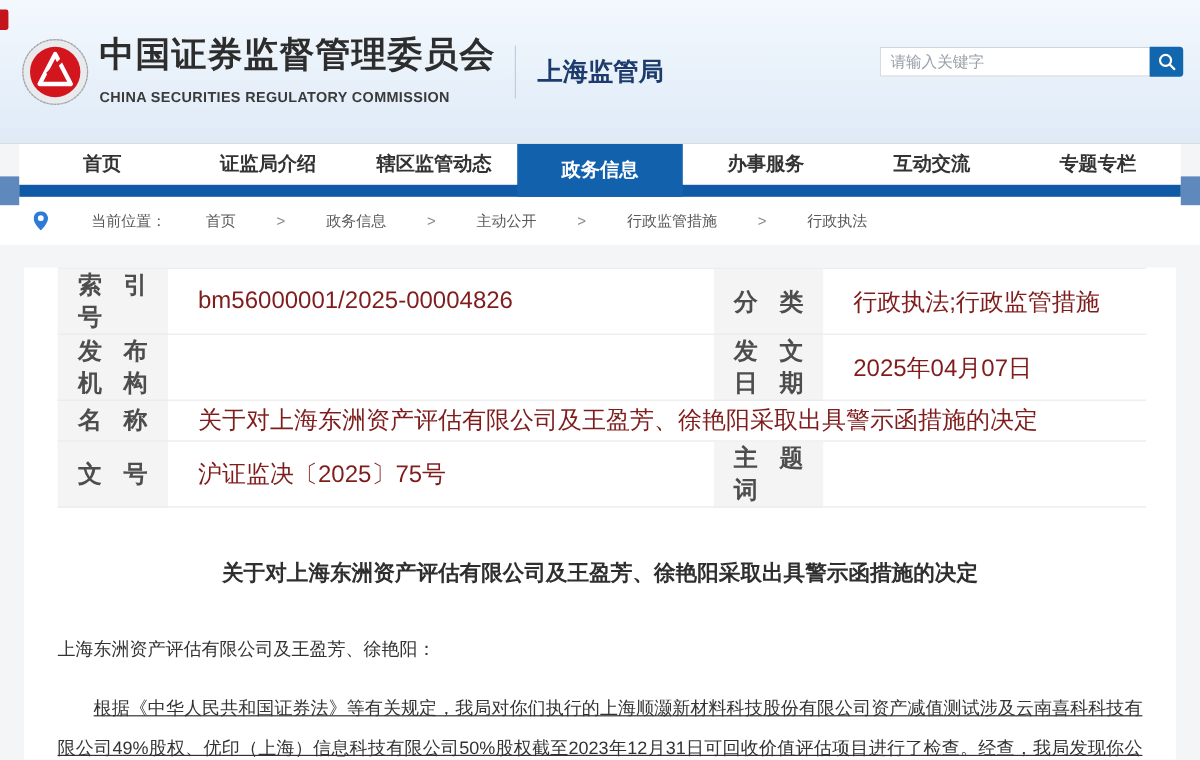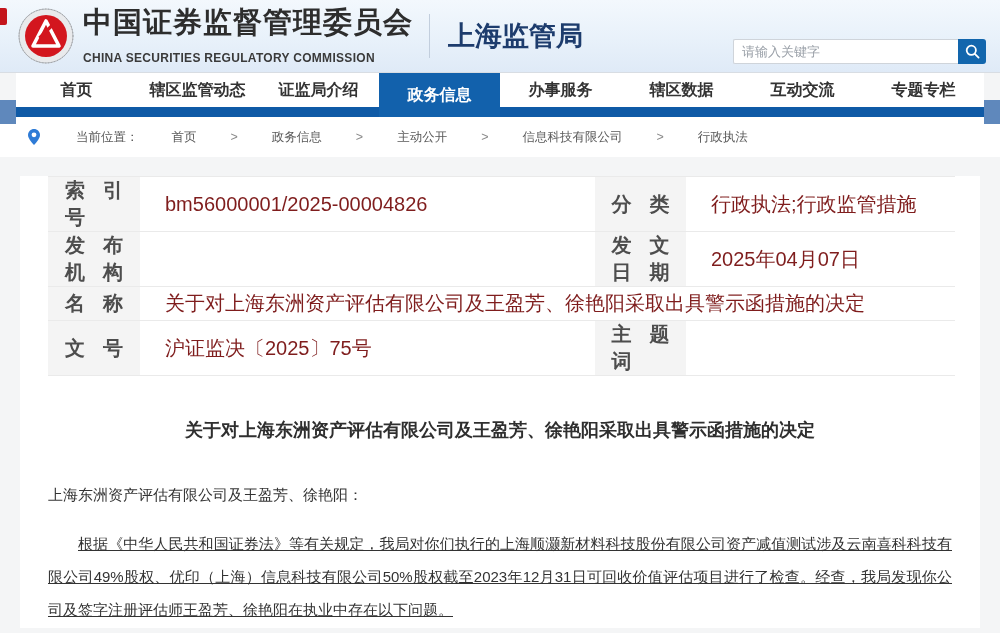--- a/index.html
+++ b/index.html
@@ -1,30 +1,30 @@
 <!DOCTYPE html>
 <html><head>
 <meta charset="utf-8">
 <style>
   * { margin:0; padding:0; box-sizing:border-box; }
   html,body { width:1000px; height:633px; overflow:hidden;
     font-family:"Liberation Sans","DejaVu Sans",sans-serif; background:#f4f5f6; }
 
   
-  .header { position:relative; height:73px;
+  .header { position:relative; height:120px;
     background:linear-gradient(180deg,#f3f8fd 0%,#e8f1fa 55%,#dfeaf7 100%);
     border-bottom:1px solid #d8dde3; display:flex; align-items:center; }
   .corner-ribbon { position:absolute; left:0; top:8px; width:7px; height:17px;
     background:#c4151c; border-radius:0 2px 2px 0; }
   .logo { margin-left:18px; width:56px; height:56px; flex:0 0 auto; }
   .org-block { margin-left:9px; }
   .org-cn { font-size:29px; font-weight:bold; color:#2d2d2d; letter-spacing:1px; line-height:1.1; }
   .org-en { font-size:12px; font-weight:bold; color:#3a3a3a; letter-spacing:0.3px; margin-top:12px; }
   .header-divider { width:1px; height:44px; background:#c2cedd; margin:0 18px 0 16px; }
-  .bureau-name { font-size:27px; font-weight:bold; color:#1d3c6d; }
+  .bureau-name { font-size:21px; font-weight:bold; color:#1d3c6d; }
   .search-box { position:absolute; right:14px; top:39px; display:flex; height:25px; }
   .search-input { width:225px; height:25px; border:1px solid #cfd4da; border-right:none;
     background:#fff; padding:0 8px; font-size:13px; color:#ef4444; outline:none;
     border-radius:2px 0 0 2px; }
   .search-input::placeholder { color:#9aa0a8; }
   .search-btn { width:28px; height:25px; background:#1266ad; border:none; cursor:pointer;
     border-radius:0 3px 3px 0; display:flex; align-items:center; justify-content:center; }
 
   
   .nav-outer { position:relative; height:44px; background:#f4f5f6; }
@@ -94,44 +94,43 @@
       </svg>
     </button>
   </div>
 </div>
 
 <div class="nav-outer">
   <div class="side-accent left"></div>
   <div class="side-accent right"></div>
   <div class="nav-inner">
     <div class="nav-item">首页</div>
+    <div class="nav-item">证监局介绍</div>
     <div class="nav-item">辖区监管动态</div>
-    <div class="nav-item">证监局介绍</div>
     <div class="nav-item active">政务信息</div>
     <div class="nav-item">办事服务</div>
-    <div class="nav-item">辖区数据</div>
     <div class="nav-item">互动交流</div>
     <div class="nav-item">专题专栏</div>
   </div>
   <div class="nav-strip"></div>
 </div>
 
 <div class="breadcrumb-bar">
   <svg class="pin-icon" width="12" height="16" viewBox="0 0 12 16">
     <path d="M6 0 C2.7 0 0 2.7 0 6 C0 10.2 6 16 6 16 C6 16 12 10.2 12 6 C12 2.7 9.3 0 6 0 Z" fill="#2e7bd6"></path>
     <circle cx="6" cy="5.8" r="2.4" fill="#fff"></circle>
   </svg>
   <span>当前位置：</span>
   <span class="crumb">首页</span>
   <span class="crumb-sep">&gt;</span>
   <span class="crumb">政务信息</span>
   <span class="crumb-sep">&gt;</span>
   <span class="crumb">主动公开</span>
   <span class="crumb-sep">&gt;</span>
-  <span class="crumb">信息科技有限公司</span>
+  <span class="crumb">行政监管措施</span>
   <span class="crumb-sep">&gt;</span>
   <span class="crumb">行政执法</span>
 </div>
 
 <div class="card">
 
   <table class="meta">
     <tbody>
         <tr>
       <td class="lbl"><span class="jspan">索引号</span></td>

